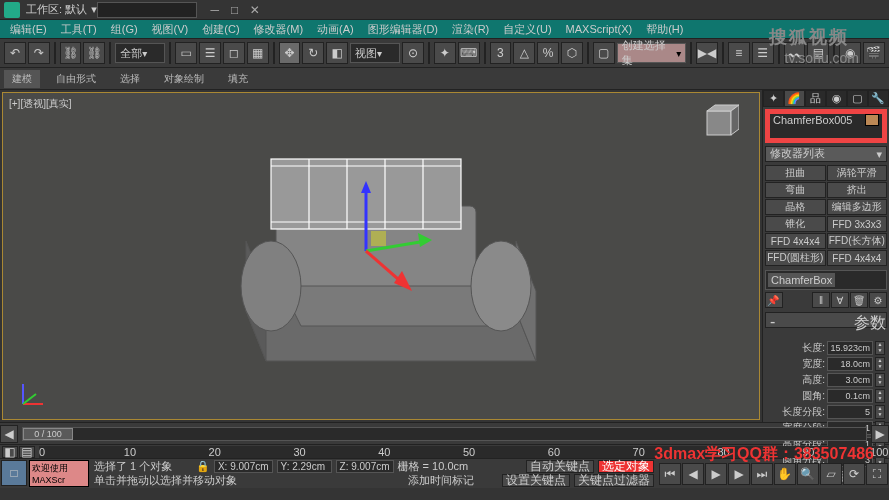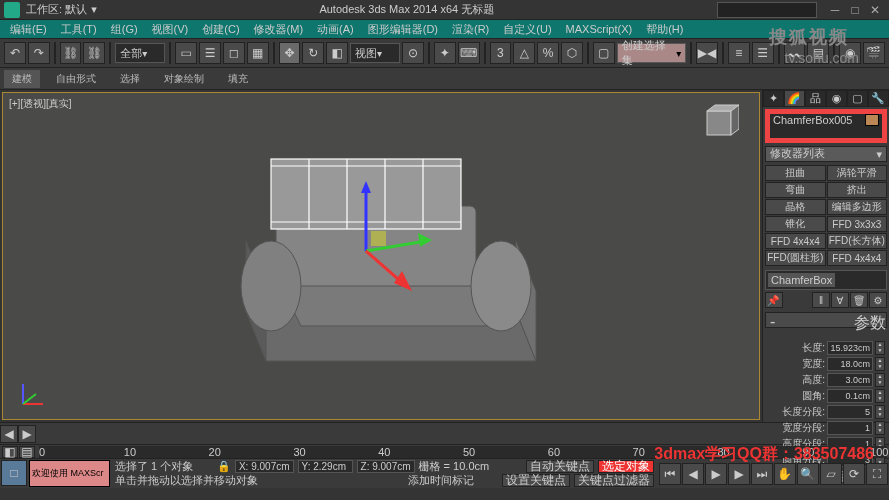--- a/index.html
+++ b/index.html
@@ -50,38 +50,37 @@
 .param-spin div{flex:1;font-size:5px;text-align:center;line-height:5px}
 .param-check{width:12px;height:12px;border:1px solid #555;background:#2a2a2a;margin-right:3px;display:flex;align-items:center;justify-content:center;font-size:9px}
 .timebar{height:22px;background:#3a3a3a;display:flex;align-items:center;border-top:1px solid #222}
 .time-slider{flex:1;height:14px;background:#2a2a2a;margin:0 4px;position:relative;border:1px solid #555}
 .time-handle{position:absolute;left:0;width:50px;height:12px;background:#5a5a5a;border:1px solid #888;font-size:9px;text-align:center}
 .time-ruler-row{height:14px;background:#3a3a3a;display:flex;align-items:center;border-top:1px solid #222}
 .time-btns{display:flex;gap:1px;padding:0 2px}
 .time-ruler{flex:1;height:12px;background:#2a2a2a;position:relative;margin:0 2px;font-size:8px;color:#888}
 .time-ruler span{position:absolute;top:0}
 .statusbar{height:30px;background:#3a3a3a;display:flex;border-top:1px solid #222}
-.status-left{width:81px;background:#d88;border:1px solid #000;margin:1px;display:flex;flex-direction:column;justify-content:center;padding:0 2px}
+.status-left{width:60px;background:#d88;border:1px solid #000;margin:1px;display:flex;flex-direction:column;justify-content:center;padding:0 2px}
 .status-left div{font-size:9px;color:#000}
 .status-mid{flex:1;display:flex;flex-direction:column}
 .status-line{height:14px;display:flex;align-items:center;gap:4px;padding:0 4px;font-size:10px;color:#ccc}
 .coord{background:#2a2a2a;border:1px solid #555;padding:0 3px;font-size:10px;min-width:55px}
 .status-right{display:flex;gap:1px;padding:1px;align-items:center}
 .watermark{position:absolute;top:25px;right:40px;font-size:18px;color:#888;font-weight:bold;letter-spacing:2px}
 .watermark2{position:absolute;top:50px;right:30px;font-size:14px;color:#888}
 .qq-text{position:absolute;bottom:35px;right:15px;font-size:16px;color:#e33;font-weight:bold}
 </style>
 </head>
 <body>
 
 <div class="titlebar">
   <div class="logo"></div>
   <span>工作区: 默认</span>
   <span style="margin-left:4px">▾</span>
-  <div class="title-text">Autodesk 3ds Max 2014 x64   无标题</div>
   <div class="search-box" placeholder="键入关键字或短语"></div>
   <span class="winbtn">─</span>
   <span class="winbtn">□</span>
   <span class="winbtn">✕</span>
 </div>
 
 <div class="menubar">
   <span>编辑(E)</span>
   <span>工具(T)</span>
   <span>组(G)</span>
@@ -313,20 +312,23 @@
       </div>
     <div class="param-row" style="justify-content:center">
         <div class="param-check">✓</div>
         <span>平滑</span>
       </div>
   </div>
 </div>
 
 <div class="timebar">
   <div class="tbtn" style="width:18px;height:18px">◀</div>
+  <div class="time-slider">
+    <div class="time-handle">0 / 100</div>
+  </div>
   <div class="tbtn" style="width:18px;height:18px">▶</div>
 </div>
 
 <div class="time-ruler-row">
   <div class="time-btns">
     <div class="tbtn" style="width:16px;height:12px">◧</div>
     <div class="tbtn" style="width:16px;height:12px">▤</div>
   </div>
   <div class="time-ruler">
     <span style="left:0%">0</span>

